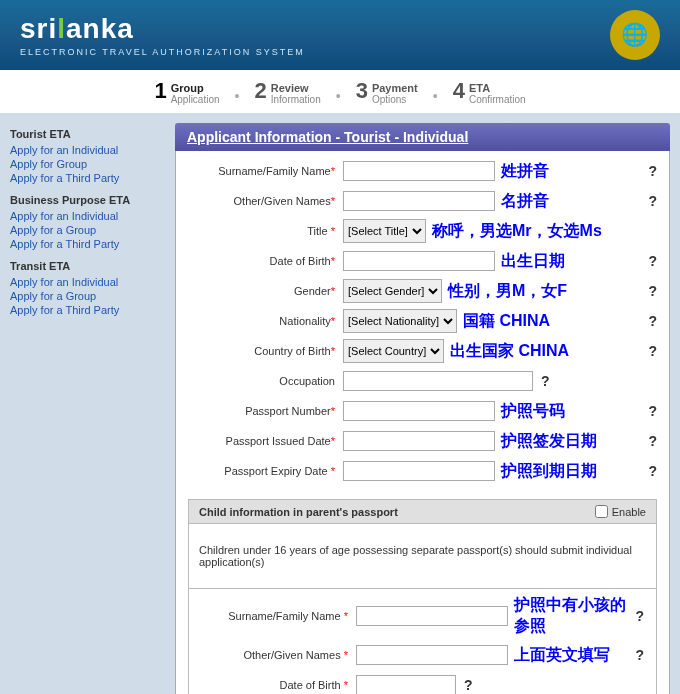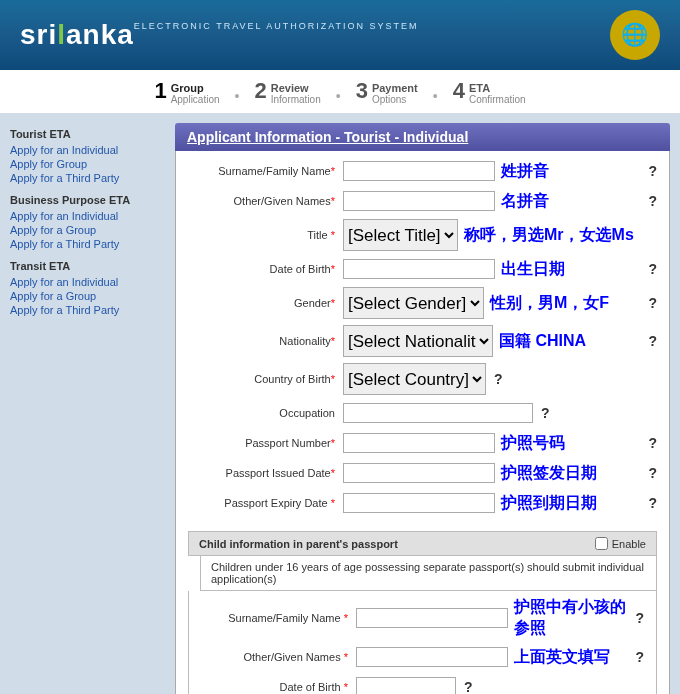--- a/index.html
+++ b/index.html
@@ -22,21 +22,21 @@
       letter-spacing: 1px;
     }
     .logo-text .leaf { color: #7dc848; }
     .logo-subtitle {
       font-size: 9px;
       color: #cce4f7;
       letter-spacing: 2px;
       text-transform: uppercase;
       margin-top: 2px;
     }
-    .logo-area { display: flex; flex-direction: row; }
+    .logo-area { display: flex; flex-direction: column; }
     .emblem {
       width: 50px;
       height: 50px;
       background: #c8a800;
       border-radius: 50%;
       display: flex;
       align-items: center;
       justify-content: center;
       font-size: 22px;
     }
@@ -118,23 +118,23 @@
     .form-label .required { color: red; }
     .form-input {
       height: 20px;
       border: 1px solid #aaa;
       padding: 1px 4px;
       font-size: 11px;
       flex: 1;
       max-width: 190px;
     }
     .form-select {
-      height: 32px;
+      height: 24px;
       border: 1px solid #aaa;
-      font-size: 17px;
+      font-size: 11px;
       max-width: 150px;
     }
     .help-icon {
       color: #333;
       font-weight: bold;
       margin-left: 8px;
       font-size: 14px;
       cursor: pointer;
     }
 
@@ -163,24 +163,23 @@
       color: #333;
     }
     .enable-label {
       font-size: 11px;
       color: #333;
     }
     .child-note {
       font-size: 11px;
       color: #333;
       background: white;
-      padding: 5px 10px;
+      padding: 20px 10px;
       border: 1px solid #bbb;
       border-top: none;
-      margin-left: 12px;
     }
     .child-form {
       background: white;
       border: 1px solid #bbb;
       border-top: none;
       padding: 6px 12px;
     }
 
     .steps-wrapper {
       background: white;
@@ -331,20 +330,21 @@
         <span class="cn-text">国籍 CHINA</span>
         <span class="help-icon">?</span>
       </div>
 
       <div class="form-row">
         <div class="form-label">Country of Birth<span class="required">*</span></div>
         <select class="form-select">
           <option>[Select Country]</option>
           <option>China</option>
         </select>
+        <span class="cn-text">出生国家 CHINA</span>
         <span class="help-icon">?</span>
       </div>
 
       <div class="form-row">
         <div class="form-label">Occupation</div>
         <input class="form-input" type="text" style="">
         <span class="help-icon">?</span>
       </div>
 
       <div class="form-row">

